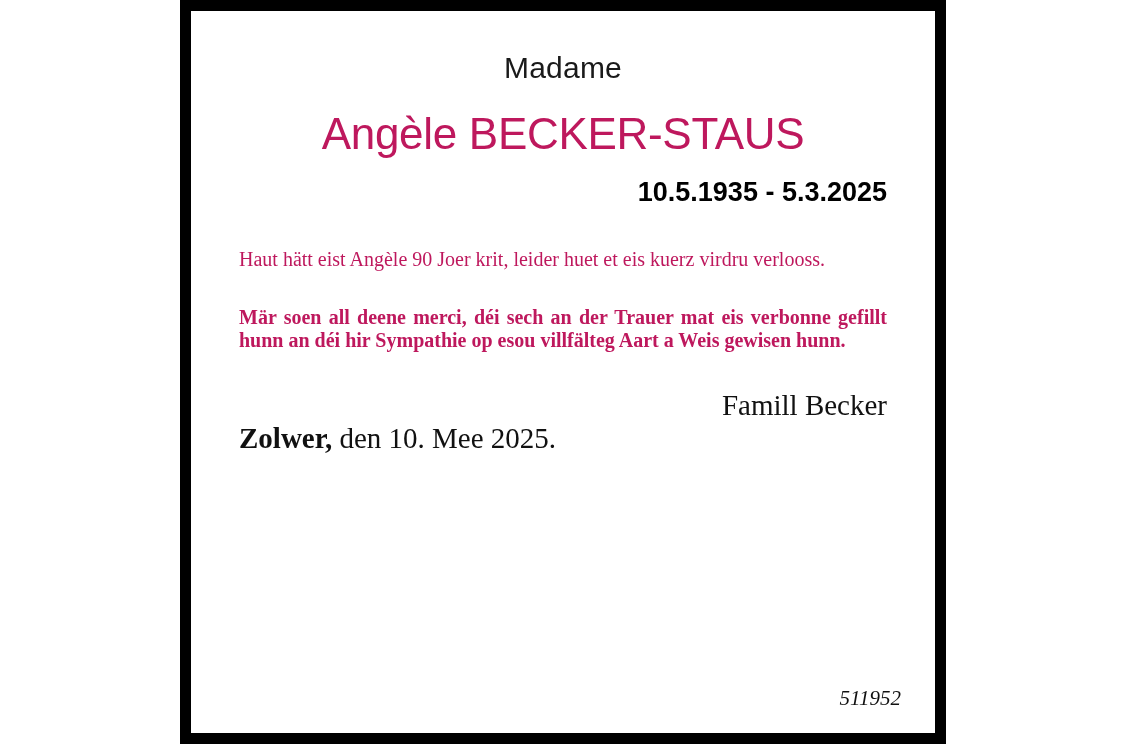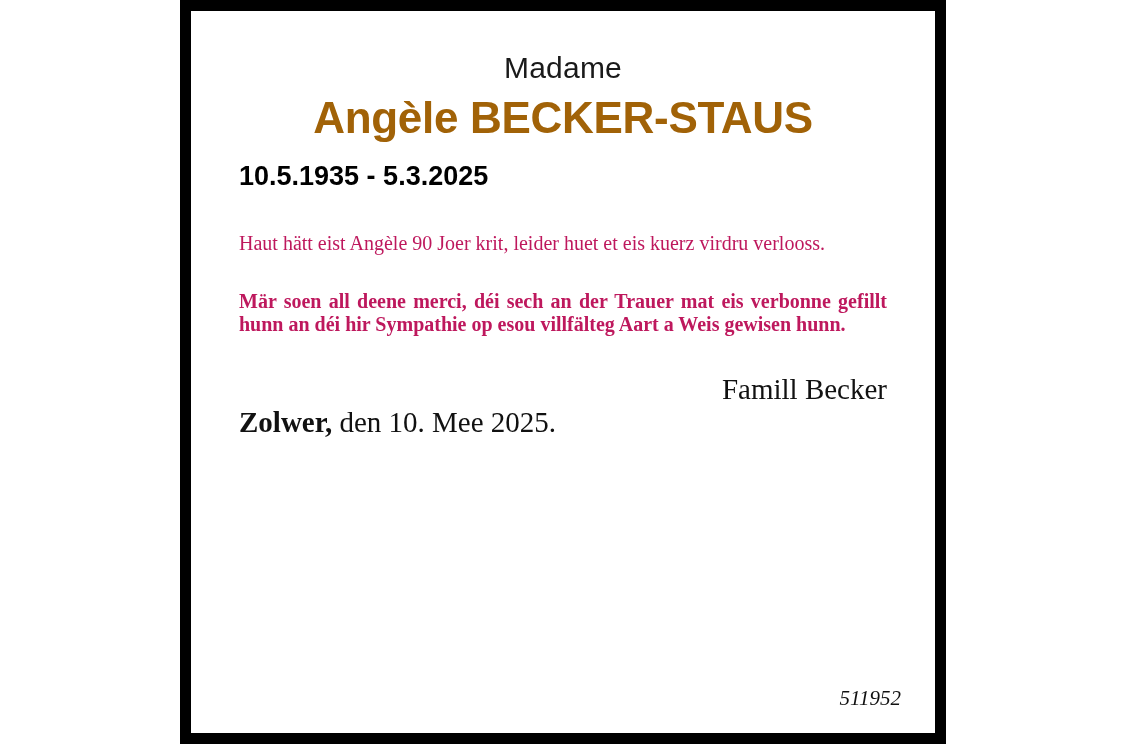--- a/index.html
+++ b/index.html
@@ -42,27 +42,27 @@
     font-family: "Liberation Sans", sans-serif;
     font-size: 30px;
     color: #1a1a1a;
     letter-spacing: 0.2px;
     margin-top: 14px;
   }
   .deceased-name {
     text-align: center;
     font-family: "Liberation Sans", sans-serif;
     font-size: 44px;
-    font-weight: bold;
-    color: #a16207;
-    margin-top: 8px;
+    font-weight: normal;
+    color: #be185d;
+    margin-top: 24px;
     letter-spacing: -0.3px;
   }
   .dates {
-    text-align: left;
+    text-align: right;
     font-family: "Liberation Sans", sans-serif;
     font-size: 27px;
     font-weight: bold;
     color: #000000;
     margin-top: 18px;
   }
   .body-block {
     font-family: "Liberation Serif", serif;
     font-size: 20px;
     line-height: 1.18;

